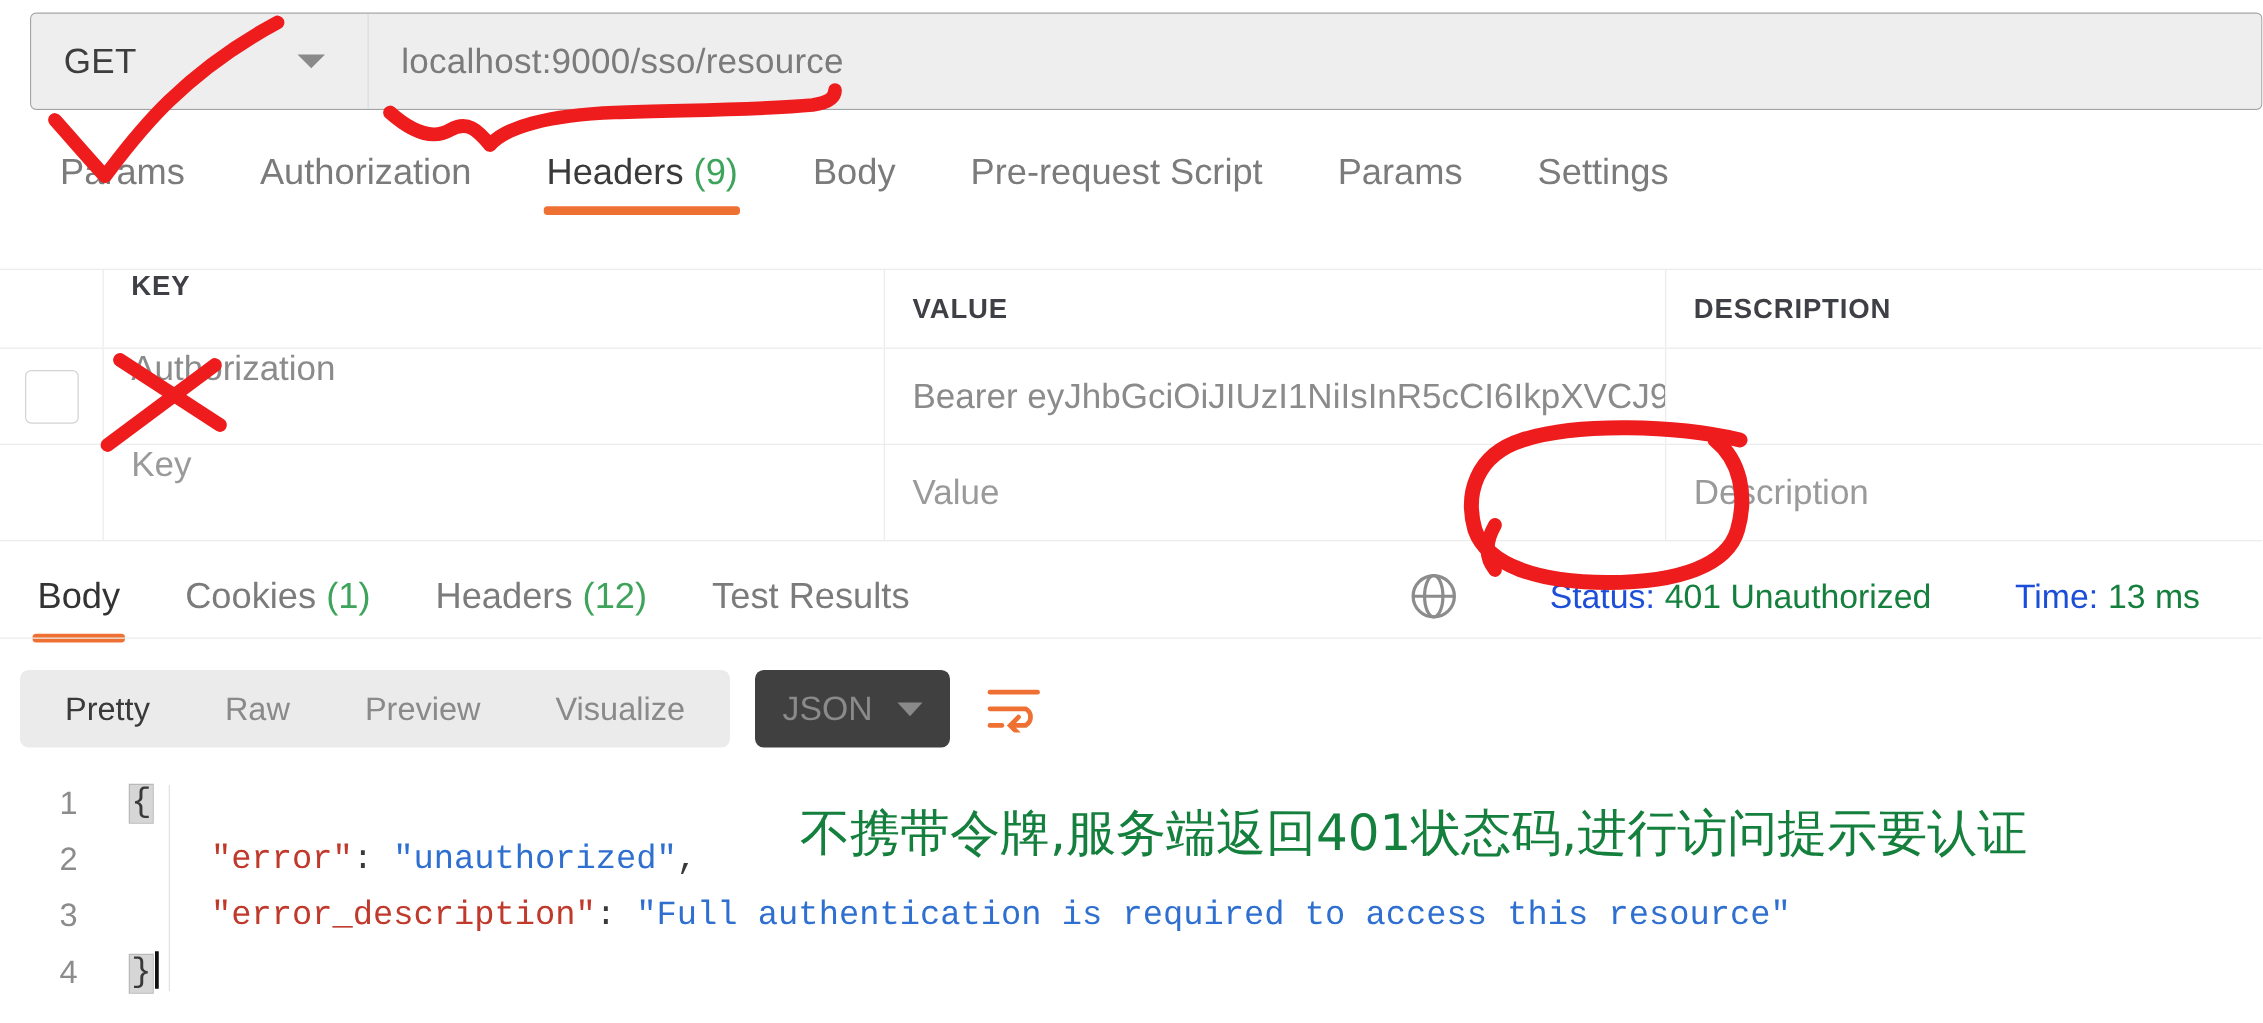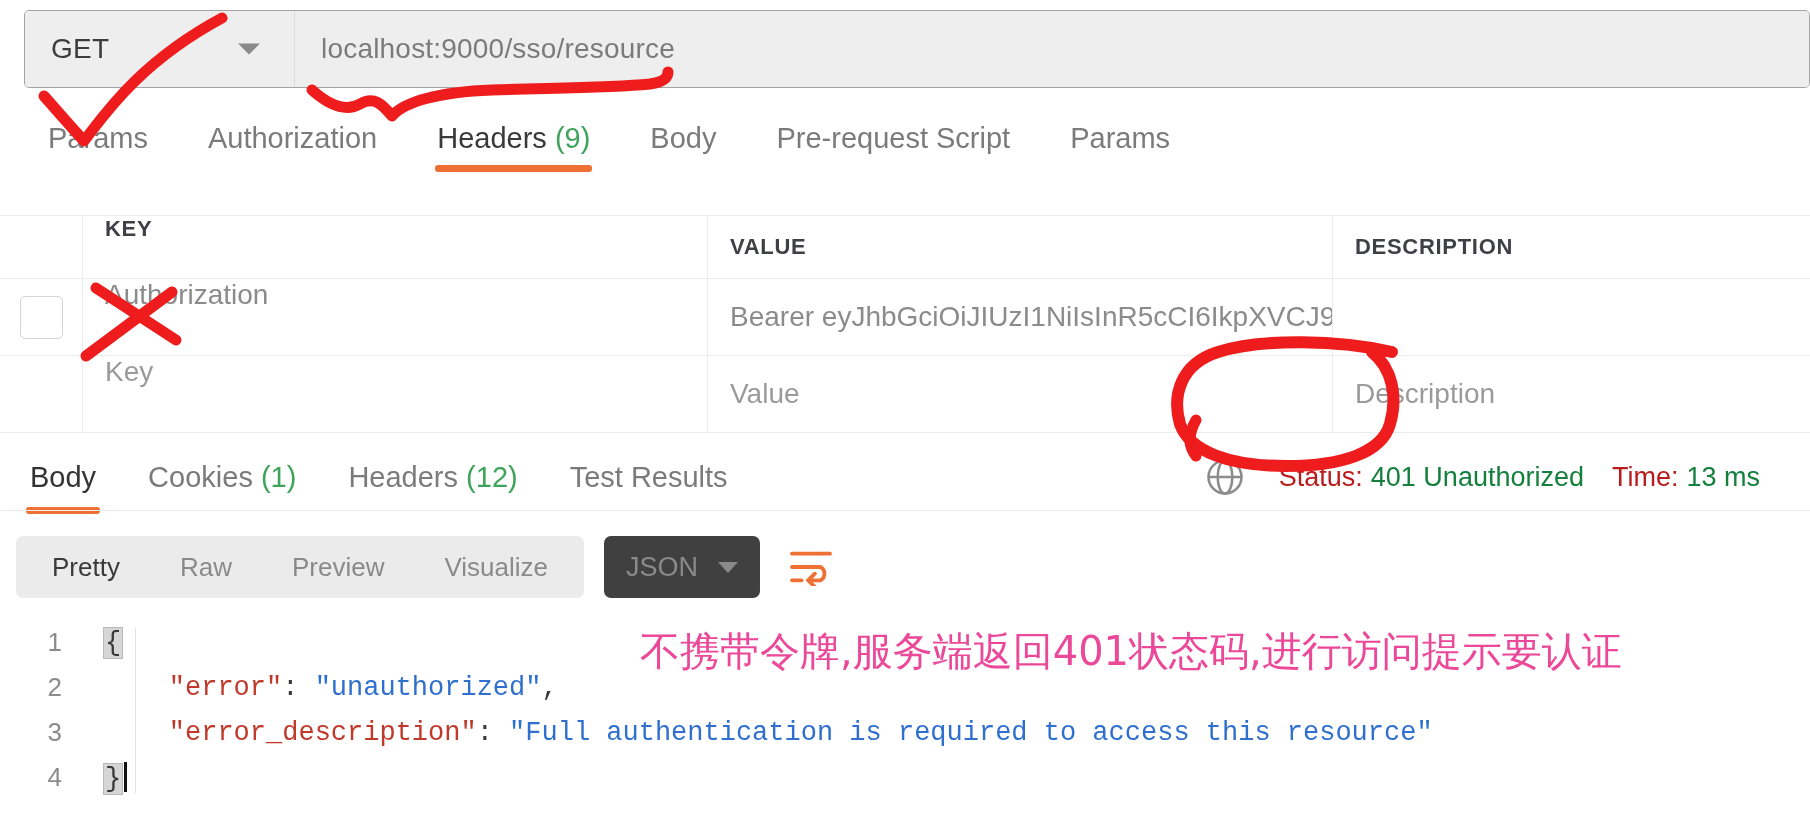--- a/index.html
+++ b/index.html
@@ -172,21 +172,21 @@
   .resp-meta {
     position: absolute; right: 22px; top: 444px;
     height: 66px;
     display: flex; align-items: center; gap: 0;
   }
   .globe-ico {
     width: 44px; height: 44px;
     margin-right: 32px;
     opacity: .78;
   }
-  .meta-lbl { font-size: 27px; color: #b91c1c; margin-right: 8px; }
+  .meta-lbl { font-size: 27px; color: #1d4ed8; margin-right: 8px; margin-left: 39px; }
   .meta-val { font-size: 27px; color: #15803d; margin-right: 28px; }
 
   .divider-line {
     position: absolute; left: 0; top: 510px;
     width: 1810px; height: 1px; background: #ececec;
   }
 
   
   .view-bar {
     position: absolute; left: 0; top: 528px;
@@ -273,23 +273,23 @@
   }
 
   
   .anno-svg {
     position: absolute; left: 0; top: 0;
     width: 1810px; height: 818px;
     pointer-events: none;
   }
   .cn-note {
     position: absolute;
-    left: 640px; top: 624px;
+    left: 640px; top: 639px;
     font-size: 40px;
-    color: #ec4899;
+    color: #15803d;
     font-family: "DejaVu Sans", sans-serif;
     letter-spacing: 0px;
     white-space: nowrap;
   }
 </style>
 </head>
 <body>
 
 <div id="app">
 
@@ -320,20 +320,24 @@
     <div class="rtab">
       <span>Body</span>
       
     </div>
     <div class="rtab">
       <span>Pre-request Script</span>
       
     </div>
     <div class="rtab">
       <span>Params</span>
+      
+    </div>
+    <div class="rtab">
+      <span>Settings</span>
       
     </div>
   </div>
 
   <div class="hdr-table">
 
     <div class="hrow head">
       <div class="hcell-check"></div>
       <div class="hcell-key">
         <span class="col-title">KEY</span>

